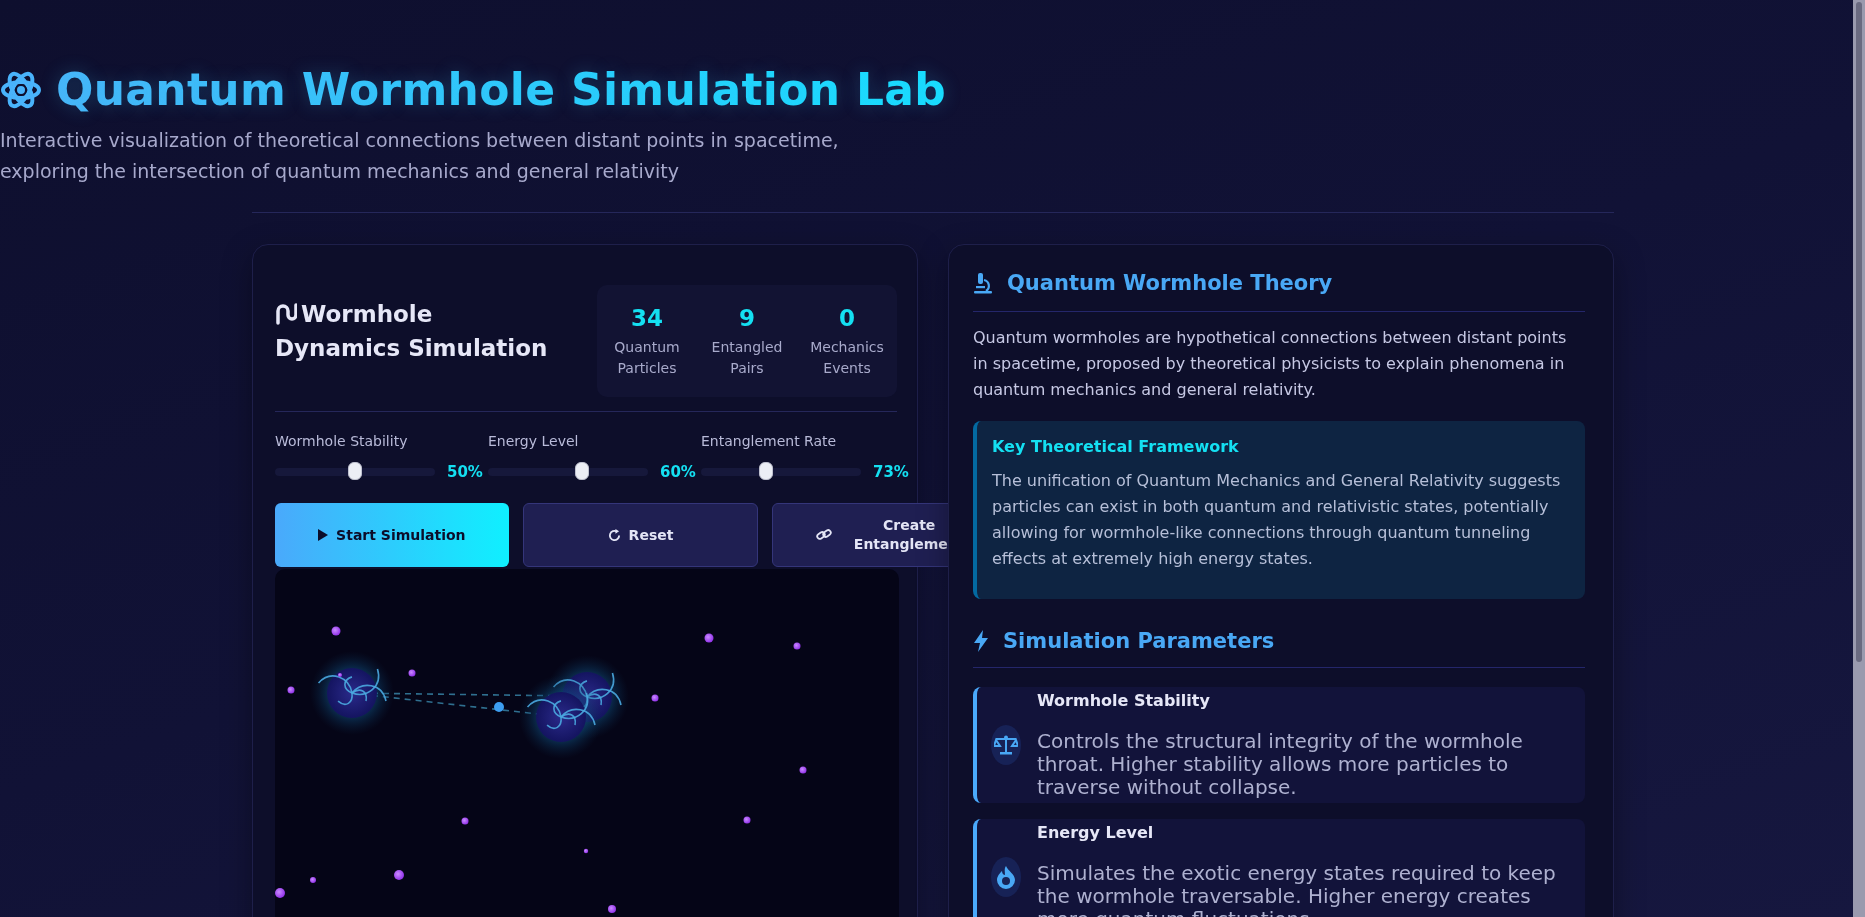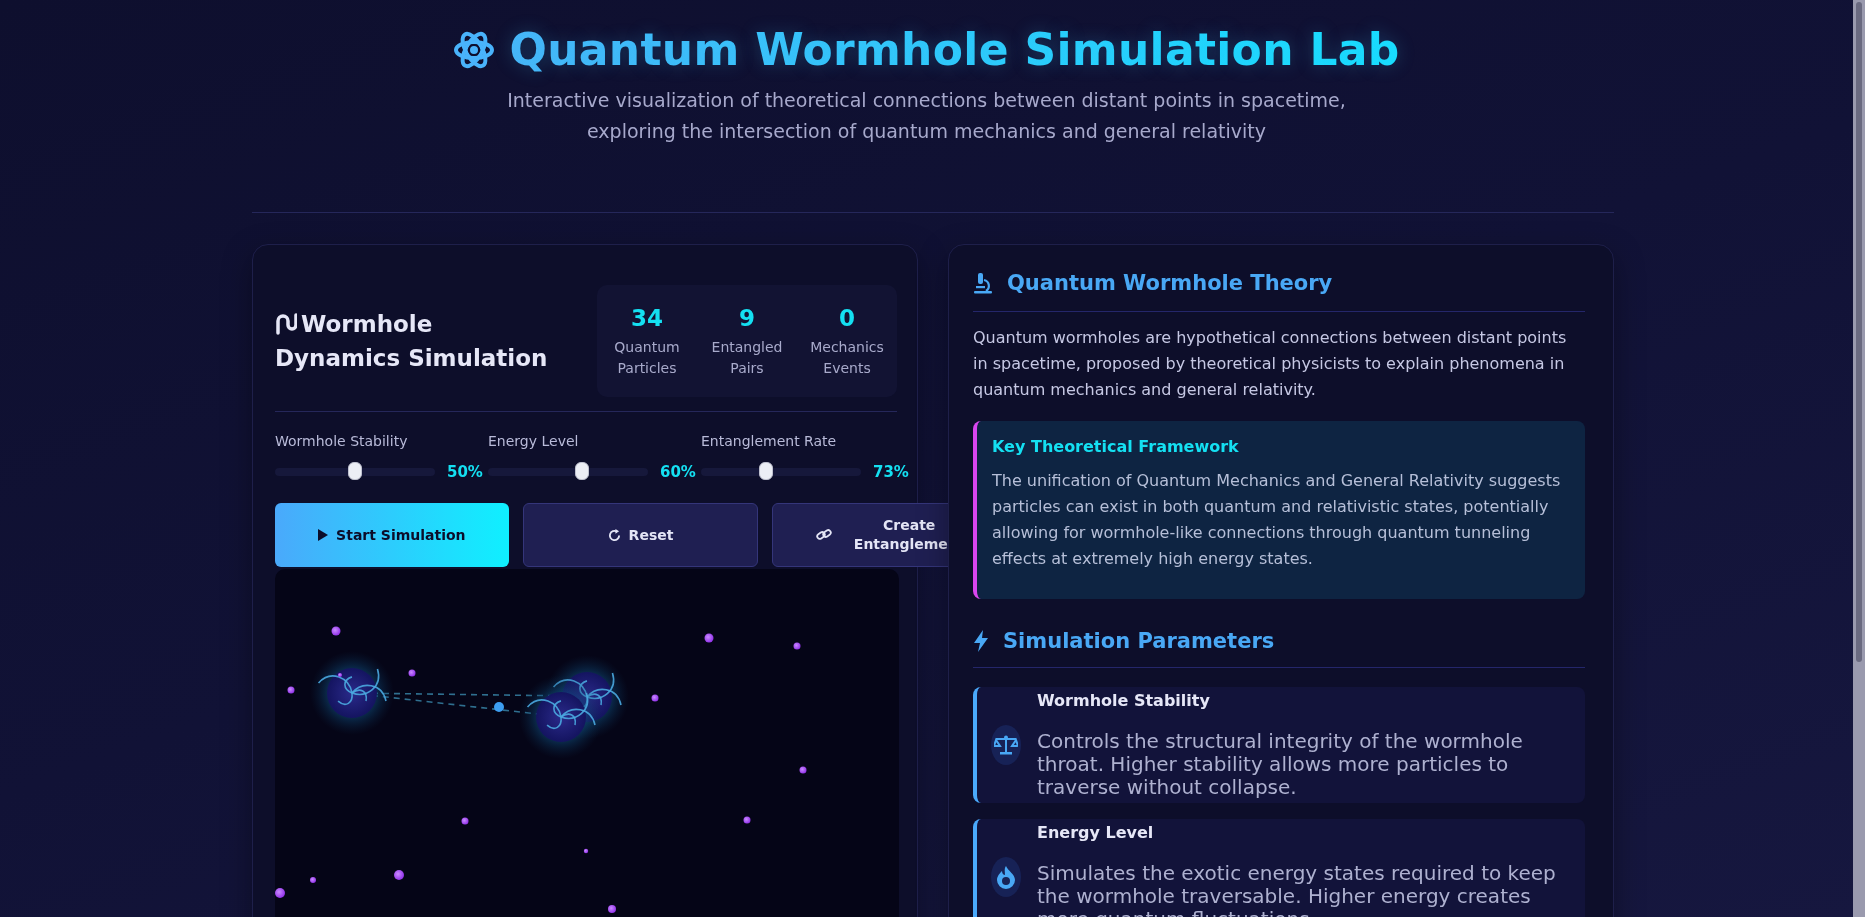--- a/index.html
+++ b/index.html
@@ -7,21 +7,21 @@
   body {
     font-family: "DejaVu Sans", "Liberation Sans", sans-serif;
     background: linear-gradient(160deg, #0e0f2e 0%, #111236 50%, #16173f 100%);
     color: #c9cbe6;
     position: relative;
   }
   .page { position: absolute; left: 0; top: 0; width: 1853px; height: 917px; }
   .scrollbar { position: absolute; right: 0; top: 0; width: 12px; height: 917px; background: #9a9aae; }
   .scroll-thumb { position: absolute; left: 3px; top: 2px; width: 6px; height: 660px; background: #6a6a80; border-radius: 3px; }
 
-  header { text-align: center; padding-top: 24px; }
+  header { padding-top: 64px; }
   .title {
     display: inline-flex; align-items: center; gap: 14px;
     font-size: 44px; font-weight: bold; color: #39bdf8;
     background: linear-gradient(90deg, #4bb3f8, #16e0ff);
     -webkit-background-clip: text; background-clip: text; -webkit-text-fill-color: transparent;
     text-shadow: 0 0 18px rgba(56,189,248,0.25);
     letter-spacing: 0.3px;
   }
   .title svg { -webkit-text-fill-color: initial; }
   .subtitle { margin-top: 10px; font-size: 19px; line-height: 31px; color: #a7a9cc; }
@@ -29,21 +29,21 @@
 
   .panel {
     position: absolute; top: 244px; background: #0d0e2a;
     border: 1px solid #1e1f4a; border-radius: 16px;
     box-shadow: 0 10px 30px rgba(0,0,0,0.35);
   }
   .left-panel { left: 252px; width: 666px; height: 700px; }
   .right-panel { left: 948px; width: 666px; height: 700px; }
 
   .sim-title {
-    position: absolute; left: 22px; top: 62px; width: 290px;
+    position: absolute; left: 22px; top: 52px; width: 290px;
     font-size: 23px; line-height: 34px; font-weight: bold; color: #e6e7f7;
   }
   .sim-title svg { vertical-align: -3px; margin-right: 4px; }
   .stats {
     position: absolute; left: 344px; top: 40px; width: 300px; height: 112px;
     background: #121333; border-radius: 10px; display: flex; justify-content: space-around;
     padding-top: 20px;
   }
   .stat { text-align: center; width: 90px; }
   .stat-value { font-size: 23px; font-weight: bold; color: #14e0f2; }
@@ -70,21 +70,21 @@
     position: absolute; left: 22px; top: 324px; width: 624px; height: 370px;
     background: #050517; border-radius: 10px; overflow: hidden;
   }
 
   .sec-title { display: flex; align-items: center; gap: 14px; font-size: 21px; font-weight: bold; color: #49a8f5; }
   .theory-title { position: absolute; left: 24px; top: 26px; }
   .divider-r1 { position: absolute; left: 24px; top: 66px; width: 612px; height: 1px; background: #24266a; }
   .theory-text { position: absolute; left: 24px; top: 80px; width: 612px; font-size: 16px; line-height: 26px; color: #c6c8e4; }
   .framework {
     position: absolute; left: 24px; top: 176px; width: 612px; height: 178px;
-    background: #0e2442; border-left: 4px solid #d946ef; border-radius: 8px; padding: 16px 15px;
+    background: #0e2442; border-left: 4px solid #0369a1; border-radius: 8px; padding: 16px 15px;
   }
   .fw-title { font-size: 16px; font-weight: bold; color: #14e0f2; }
   .fw-text { margin-top: 12px; font-size: 16px; line-height: 26px; color: #b6bfd8; }
   .params-title { position: absolute; left: 24px; top: 384px; }
   .divider-r2 { position: absolute; left: 24px; top: 422px; width: 612px; height: 1px; background: #24266a; }
   .param {
     position: absolute; left: 24px; width: 612px; height: 116px;
     background: #12133a; border-left: 4px solid #4aa9fb; border-radius: 8px;
     display: flex; align-items: center;
   }

